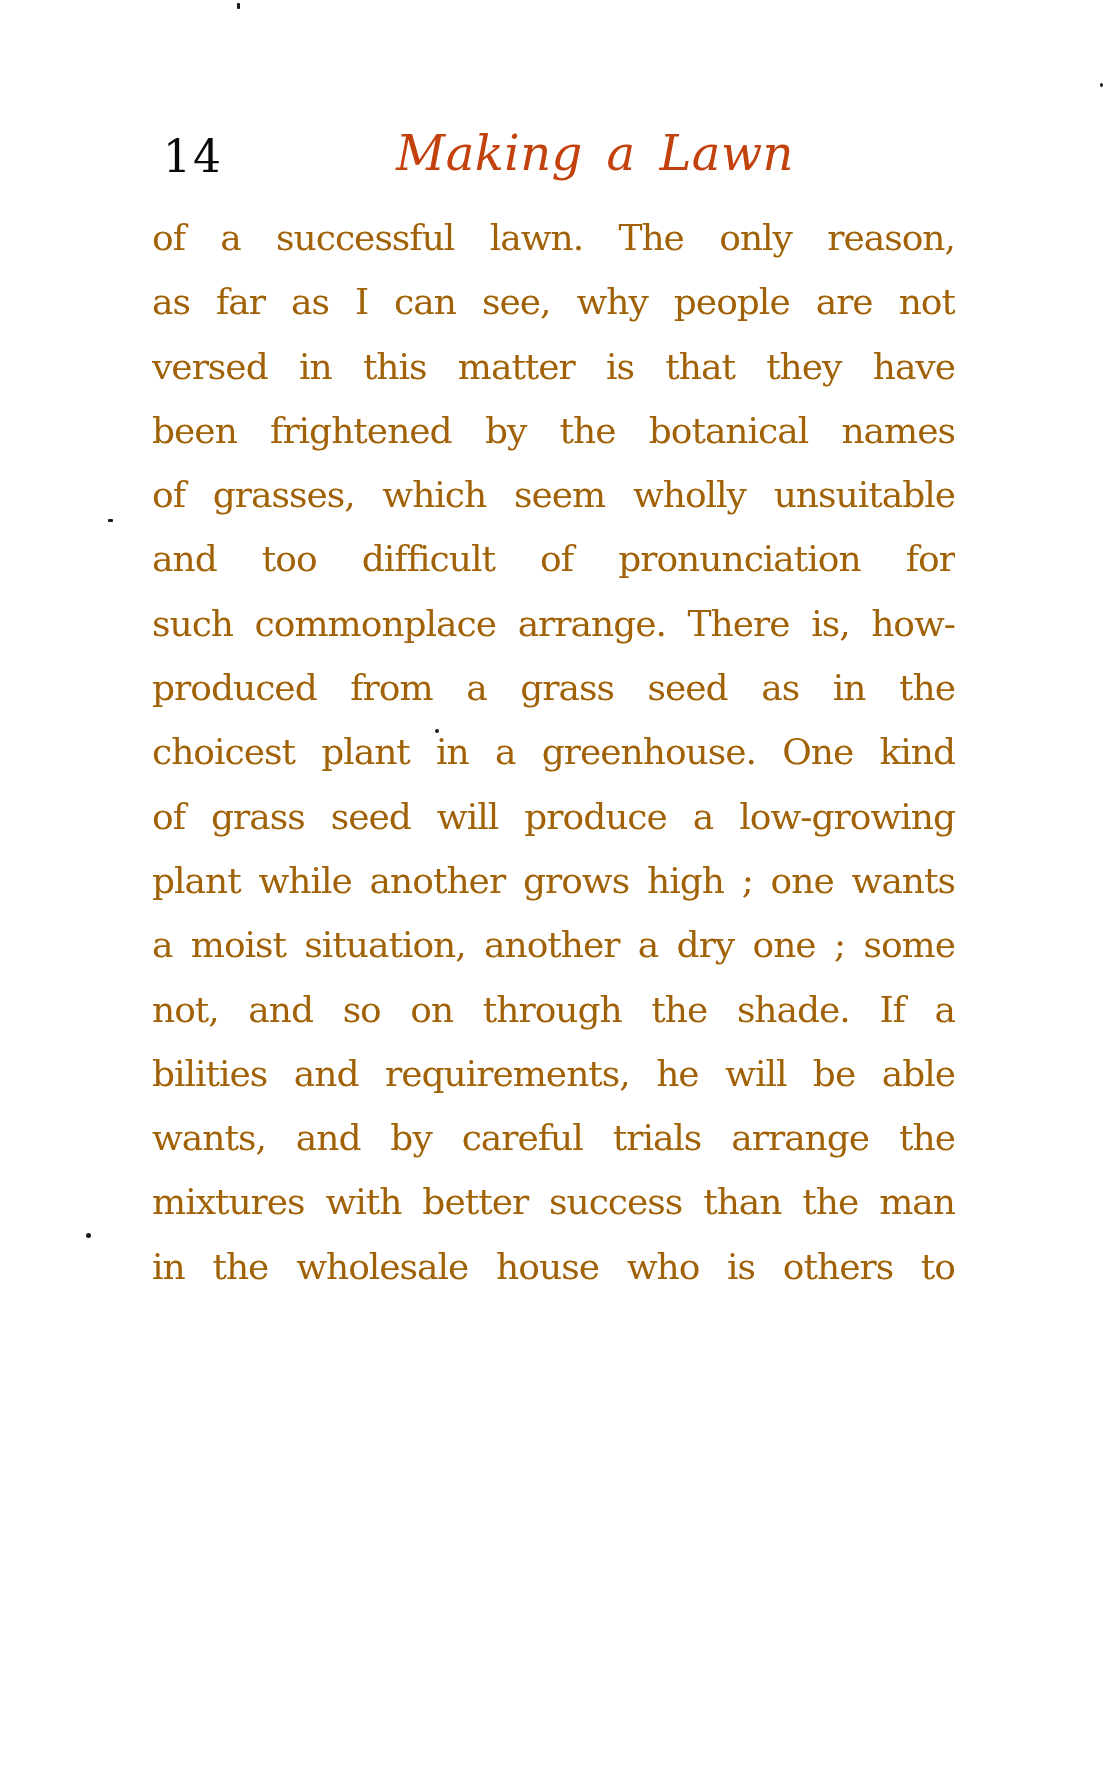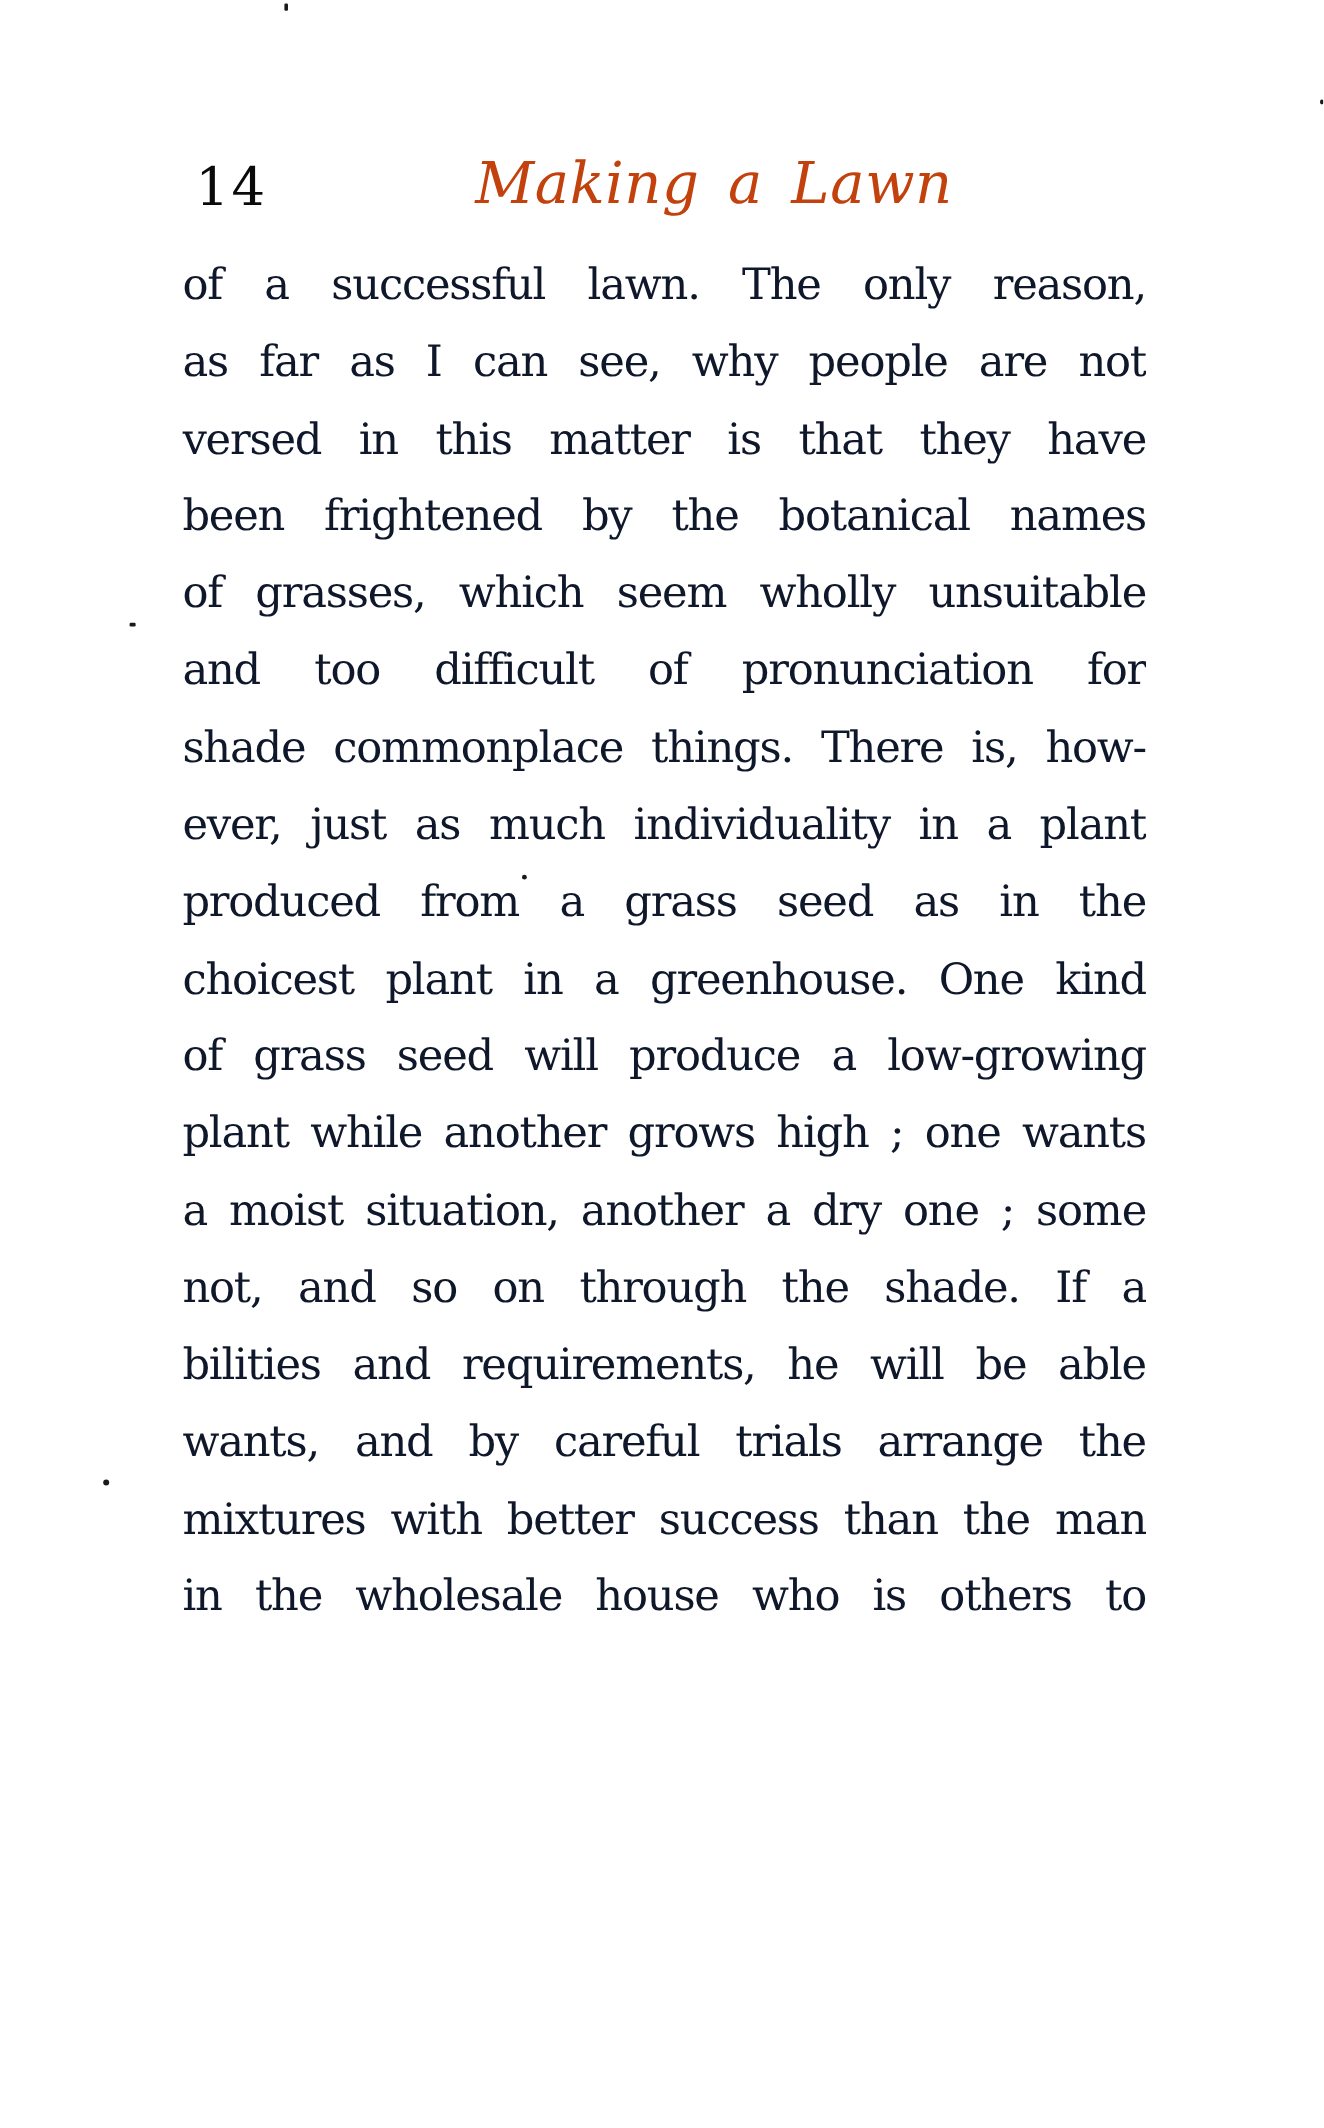--- a/index.html
+++ b/index.html
@@ -45,21 +45,21 @@
   }
   .body-text .line {
     height: 64.3px;
     line-height: 64.3px;
     font-size: 36px;
     letter-spacing: -1px;
     text-align: justify;
     text-align-last: justify;
     white-space: normal;
     overflow: hidden;
-    color: #0f172a;
+    color: #a16207;
   }
   .speck {
     position: absolute;
     background: #1a1a1a;
     border-radius: 1px;
   }
   .speck.s1 { left: 237px; top: 3px;    width: 3px; height: 6px; }
   .speck.s2 { left: 1100px; top: 83px;  width: 3px; height: 4px; border-radius: 50%; }
   .speck.s3 { left: 108px; top: 519px;  width: 5px; height: 3px; }
   .speck.s4 { left: 435px; top: 729px;  width: 4px; height: 4px; border-radius: 50%; }
@@ -75,22 +75,21 @@
     <span class="running-title">Making a Lawn</span>
   </header>
 
   <main class="body-text">
       <div class="line">of a successful lawn.  The only reason,</div>
       <div class="line">as far as I can see, why people are not</div>
       <div class="line">versed in this matter is that they have</div>
       <div class="line">been frightened by the botanical names</div>
       <div class="line">of grasses, which seem wholly unsuitable</div>
       <div class="line">and too difficult of pronunciation for</div>
-      <div class="line">shade commonplace things.  There is, how-</div>
-      <div class="line">ever, just as much individuality in a plant</div>
+      <div class="line">such commonplace arrange.  There is, how-</div>
       <div class="line">produced from a grass seed as in the</div>
       <div class="line">choicest plant in a greenhouse.  One kind</div>
       <div class="line">of grass seed will produce a low-growing</div>
       <div class="line">plant while another grows high ; one wants</div>
       <div class="line">a moist situation, another a dry one ; some</div>
       <div class="line">not, and so on through the shade.  If a</div>
       <div class="line">bilities and requirements, he will be able</div>
       <div class="line">wants, and by careful trials arrange the</div>
       <div class="line">mixtures with better success than the man</div>
       <div class="line">in the wholesale house who is others to</div>

